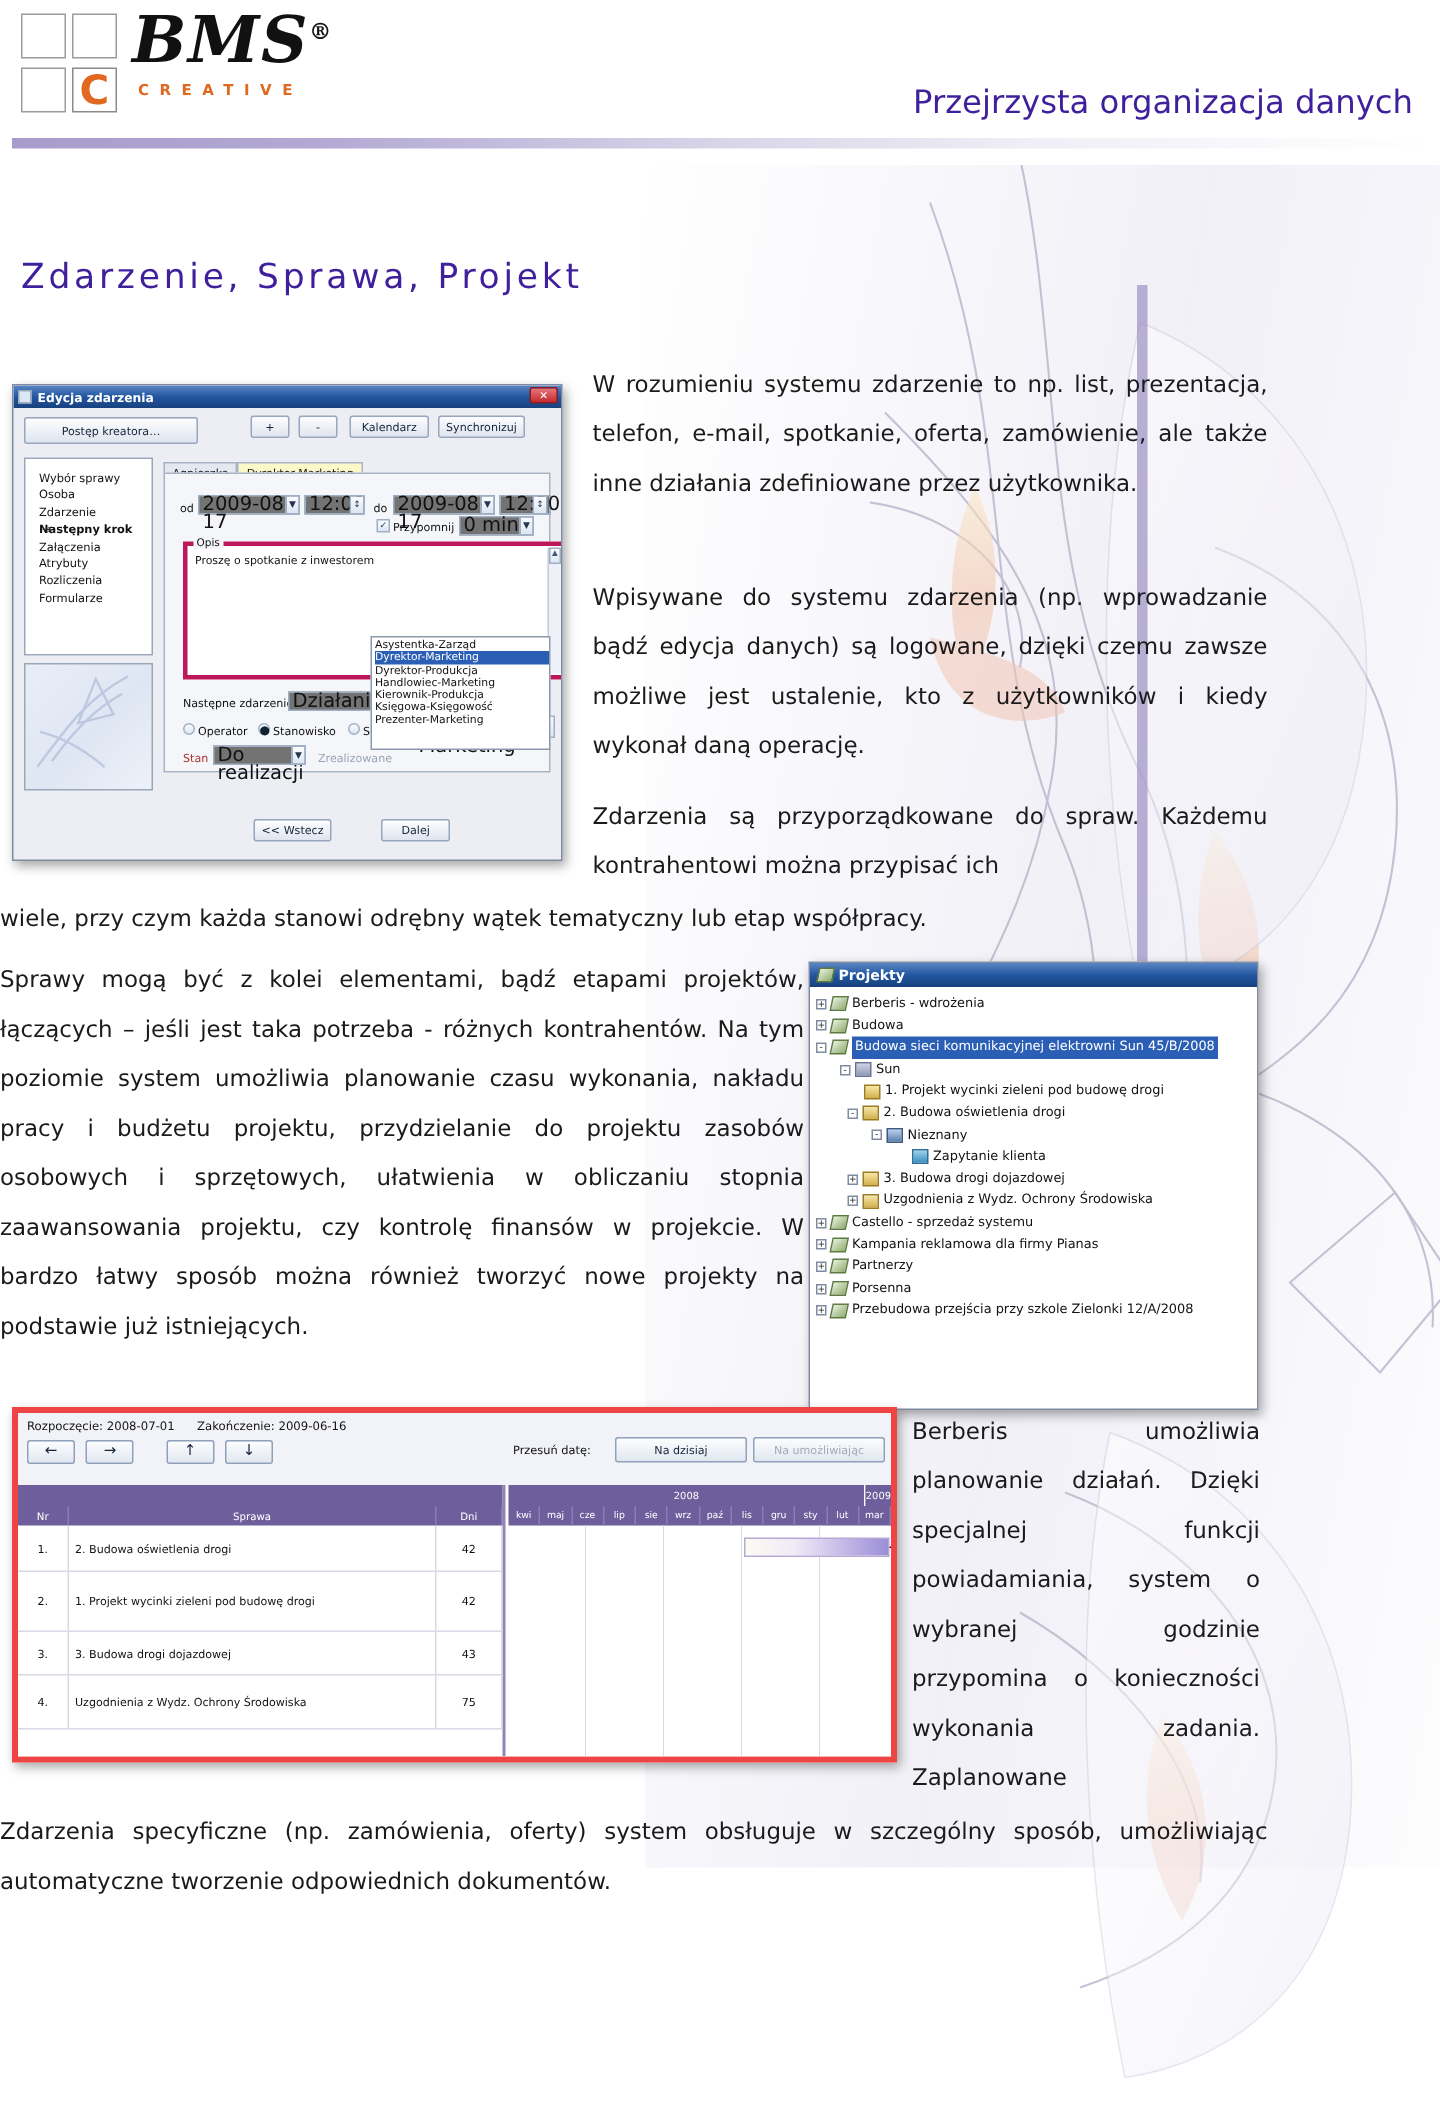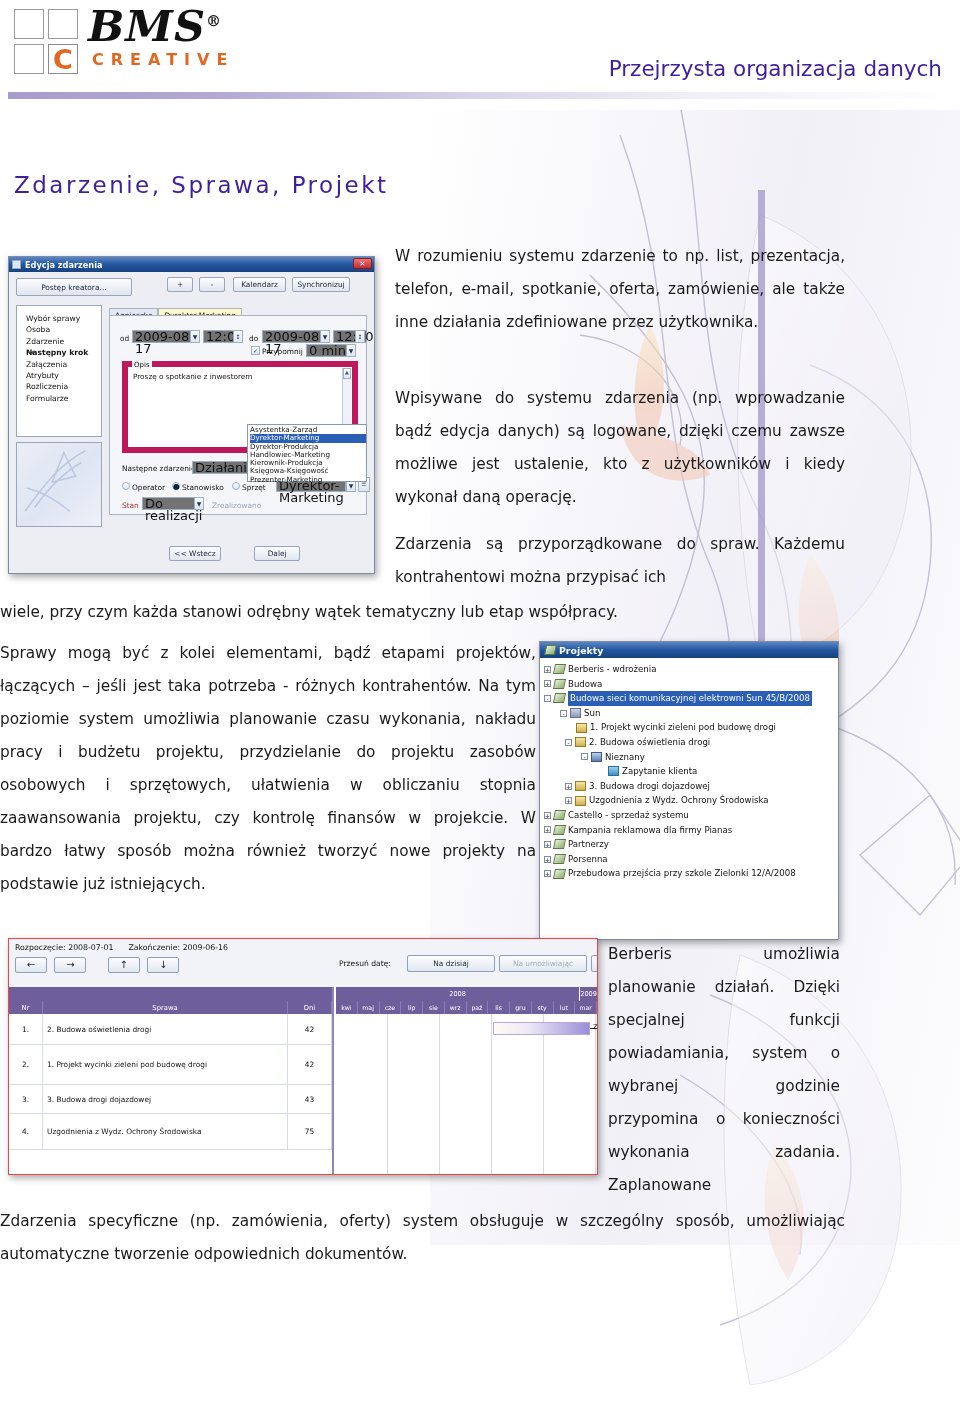--- a/index.html
+++ b/index.html
@@ -29,21 +29,21 @@
   .logo-row { display:flex; align-items:center; }
   .sq { width:30px; height:30px; border:1px solid #9b9b9b; background:#fff; margin-right:4px;}
   .sq.orange-c { border-color:#8a8a8a; position:relative; }
   .bms-word {
     font-family:"DejaVu Serif","Liberation Serif",serif;
     font-style:italic; font-weight:bold; font-size:43px; line-height:32px;
     color:#111; margin-left:6px; letter-spacing:1px;
   }
   .reg { font-size:15px; vertical-align:super; font-style:normal;}
   .creative-word {
-    font-size:16px; letter-spacing:7px; color:#e06820; font-weight:bold;
+    font-size:10px; letter-spacing:7px; color:#e06820; font-weight:bold;
     margin-left:10px;
   }
   .c-glyph {
     position:absolute; left:4px; top:2px; font-size:27px; line-height:26px;
     font-weight:bold; color:#e06820; font-family:"DejaVu Sans",sans-serif;
   }
   #header-title {
     position:absolute; right:18px; top:56px;
     font-size:21.5px; color:#3f1f9c; font-weight:400;
   }
@@ -136,36 +136,36 @@
     border:1px solid #9fb0c6; background:#737373; font-size:13px; color:#111;
     height:13px; line-height:12px; padding:0 2px; position:absolute;
   }
   .spin, .cbx {
     position:absolute; width:10px; height:13px; border:1px solid #9fb0c6;
     background:linear-gradient(180deg,#fafcff,#dde5f1); font-size:6px;
     text-align:center; line-height:12px; color:#24364f;
   }
   .lbl { position:absolute; font-size:7.4px; color:#111; }
   #ev-opis {
-    position:absolute; left:12px; top:45px; width:236px; height:92px;
-    border:6px solid #be185d; background:#fff;
+    position:absolute; left:12px; top:45px; width:256px; height:92px;
+    border:3px solid #be185d; background:#fff;
   }
   #ev-opis .legend { position:absolute; left:4px; top:-6px; background:#f4f6fa; font-size:7px; padding:0 2px;}
   #ev-opis .val { position:absolute; left:5px; top:5px; font-size:7.3px; }
   #ev-opis .scroll {
     position:absolute; right:1px; top:1px; width:9px; bottom:1px;
     background:#eef1f7; border-left:1px solid #c3cddd;
   }
   #ev-opis .scroll:before {
     content:"\25B2"; position:absolute; top:0; left:0; right:0;
     font-size:5px; text-align:center; color:#45587a;
     background:linear-gradient(180deg,#fafcff,#dde5f1); border:1px solid #9fb0c6; height:9px;
   }
   #ev-dropdown {
-    position:absolute; left:238px; top:152px; width:120px; height:58px;
+    position:absolute; left:238px; top:152px; width:120px; height:76px;
     border:1px solid #8c98ac; background:#fff; font-size:7.2px; line-height:8.3px;
     padding:1px 0 0 2px; z-index:9;
   }
   #ev-dropdown .sel { background:#2a5fb5; color:#fff; }
   #ev-btnrow { position:absolute; left:160px; bottom:14px; }
   #ev-back { display:inline-block; width:52px; height:15px; line-height:10px; }
   #ev-next { display:inline-block; width:46px; height:15px; line-height:10px; margin-left:28px;}
 
   
   #shot-projects {
@@ -191,21 +191,21 @@
   .ic-proj  { background:linear-gradient(135deg,#e8f0e0,#8fae6e); transform:skewX(-12deg); border:1px solid #5d7a43;}
   .ic-fold  { background:linear-gradient(180deg,#f6e7a8,#d3b04d); border:1px solid #9a7c22;}
   .ic-sun   { background:linear-gradient(180deg,#cfd4e4,#8f98b8); border:1px solid #6a7190;}
   .ic-pers  { background:linear-gradient(180deg,#bcd2ef,#5b7fae); border:1px solid #3d5a80;}
   .ic-gift  { background:linear-gradient(180deg,#9fd2ea,#3e8fc0); border:1px solid #2a6e99;}
   .ind1 { padding-left:16px;} .ind2 { padding-left:32px;} .ind3 { padding-left:48px;} .ind4 { padding-left:64px;}
 
   
   #shot-gantt {
     position:absolute; left:8px; top:938px; width:590px; height:237px; z-index:6;
-    background:#f2f3f8; border:1px solid #ef4444;
+    background:#f2f3f8; border:4px solid #ef4444;
     box-shadow:2px 3px 7px rgba(0,0,0,.35);
     font-size:7.4px; overflow:hidden;
   }
   #g-head { position:relative; height:48px; padding:4px 0 0 6px; }
   #g-dates { font-size:7.8px; color:#111; }
   .gbtn {
     display:inline-block; border:1px solid #8fa0ba; border-radius:2px;
     background:linear-gradient(180deg,#fdfdfe,#e1e7f0); text-align:center;
     font-size:7.4px; color:#16253c;
   }

